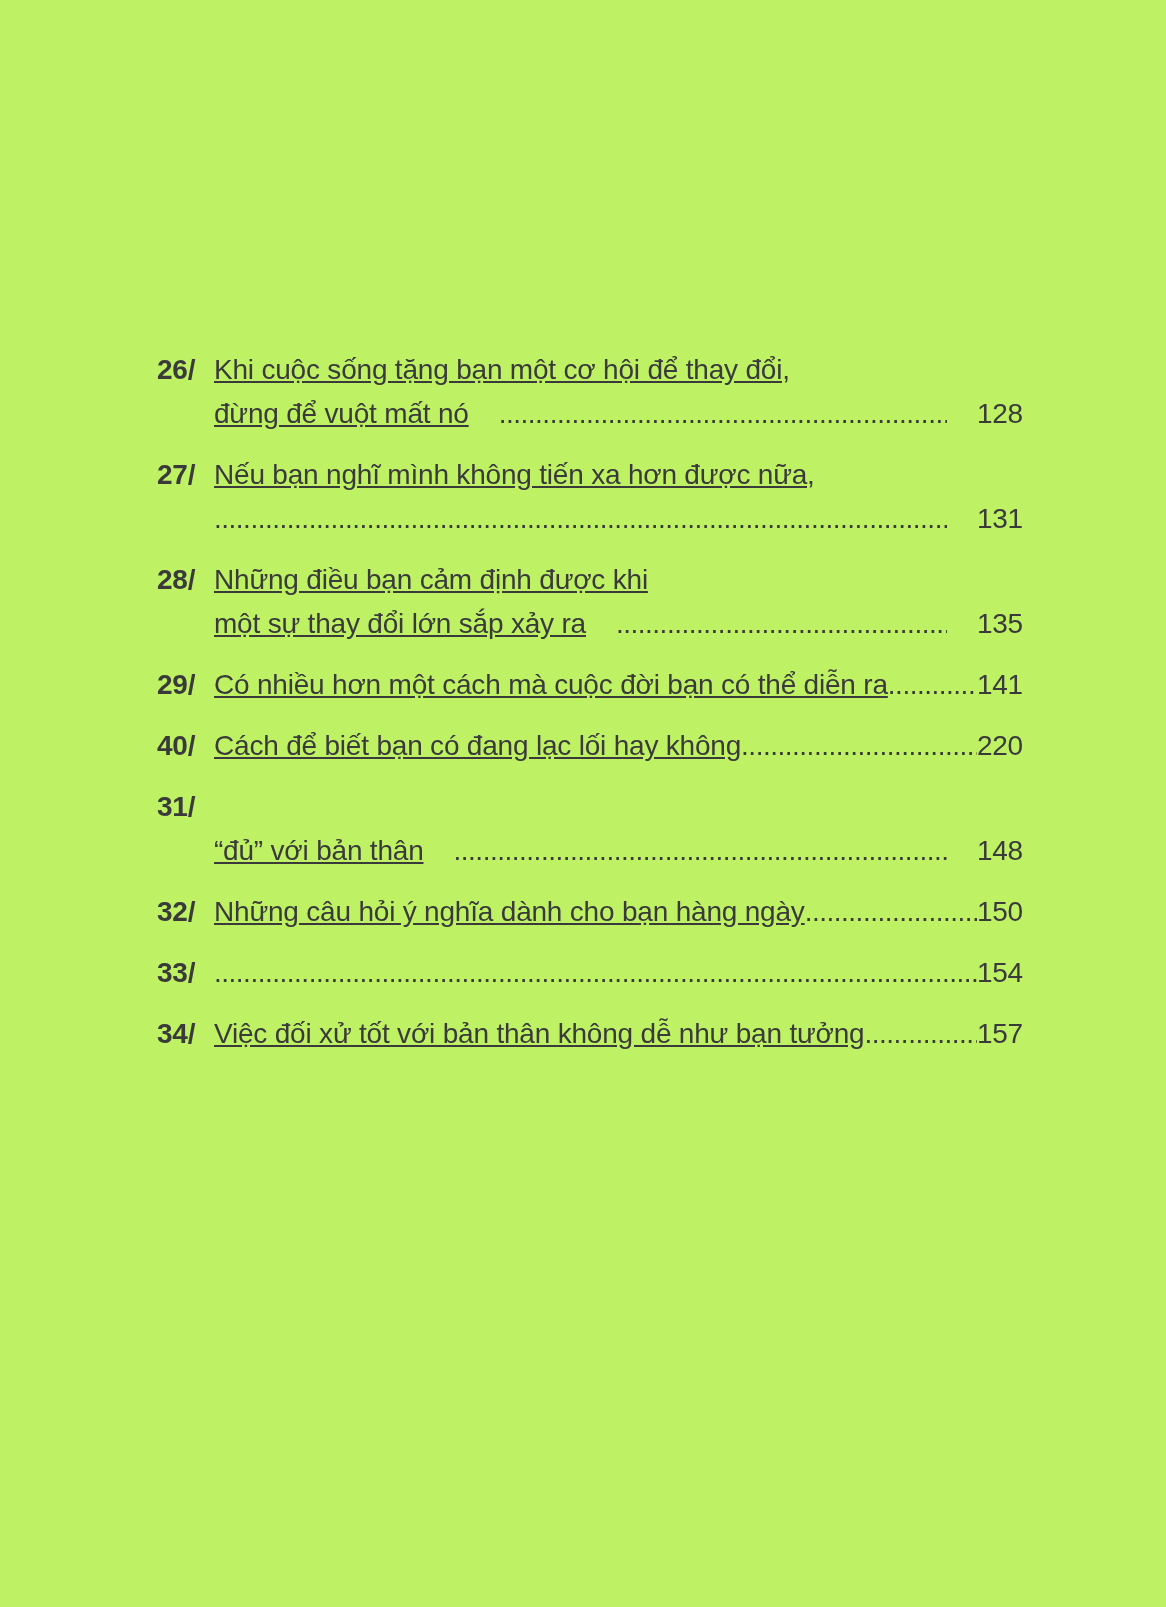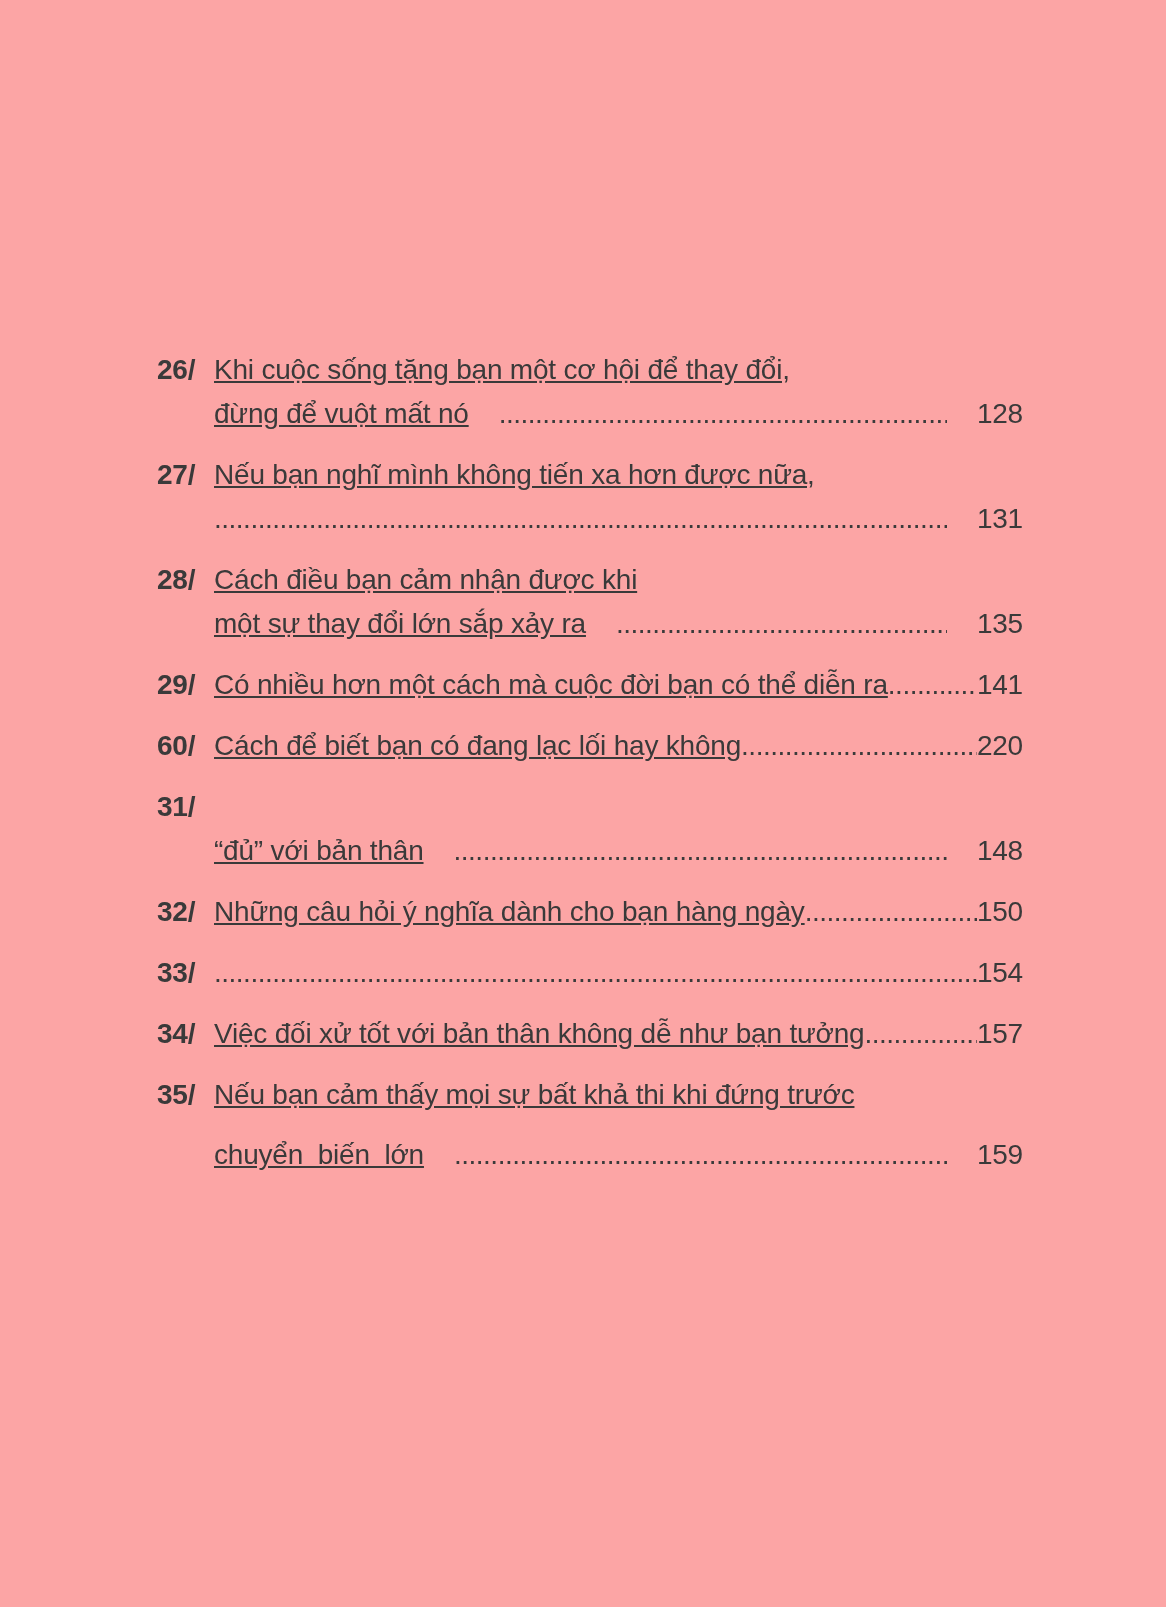--- a/index.html
+++ b/index.html
@@ -10,21 +10,21 @@
     width: 1166px;
     height: 1607px;
     background: #ffffff;
     font-family: "Liberation Sans", "DejaVu Sans", sans-serif;
     overflow: hidden;
   }
   .doc-page {
     position: relative;
     width: 1166px;
     height: 1607px;
-    background: #fca5a5;
+    background: #bef264;
   }
   .toc {
     position: absolute;
     top: 348px;
     left: 157px;
     width: 866px;
     color: #3a3a3a;
     font-size: 28px;
     letter-spacing: -0.2px;
   }
@@ -94,41 +94,41 @@
       </div>
       <div class="line cont">
           <span class="dots"></span>
           <span class="pagenum">131</span>
       </div>
     </div>
 
     <div class="entry">
       <div class="line">
         <span class="num">28/</span>
-          <span class="title">Cách điều bạn cảm nhận được khi</span>
+          <span class="title">Những điều bạn cảm định được khi</span>
       </div>
       <div class="line cont">
         <span class="title">một sự thay đổi lớn sắp xảy ra</span>
           <span class="dots"></span>
           <span class="pagenum">135</span>
       </div>
     </div>
 
     <div class="entry">
       <div class="line">
         <span class="num">29/</span>
           <span class="title">Có nhiều hơn một cách mà cuộc đời bạn có thể diễn ra</span>
           <span class="dots"></span>
           <span class="pagenum">141</span>
       </div>
     </div>
 
     <div class="entry">
       <div class="line">
-        <span class="num">60/</span>
+        <span class="num">40/</span>
           <span class="title">Cách để biết bạn có đang lạc lối hay không</span>
           <span class="dots"></span>
           <span class="pagenum">220</span>
       </div>
     </div>
 
     <div class="entry">
       <div class="line">
         <span class="num">31/</span>
       </div>
@@ -158,27 +158,16 @@
 
     <div class="entry">
       <div class="line">
         <span class="num">34/</span>
           <span class="title">Việc đối xử tốt với bản thân không dễ như bạn tưởng</span>
           <span class="dots"></span>
           <span class="pagenum">157</span>
       </div>
     </div>
 
-    <div class="entry">
-      <div class="line">
-        <span class="num">35/</span>
-          <span class="title">Nếu bạn cảm thấy mọi sự bất khả thi khi đứng trước</span>
-      </div>
-      <div class="line cont spaced">
-        <span class="title wide-words">chuyển biến lớn</span>
-          <span class="dots"></span>
-          <span class="pagenum">159</span>
-      </div>
-    </div>
 
 
   </div>
 </div>
 
 </body></html>

